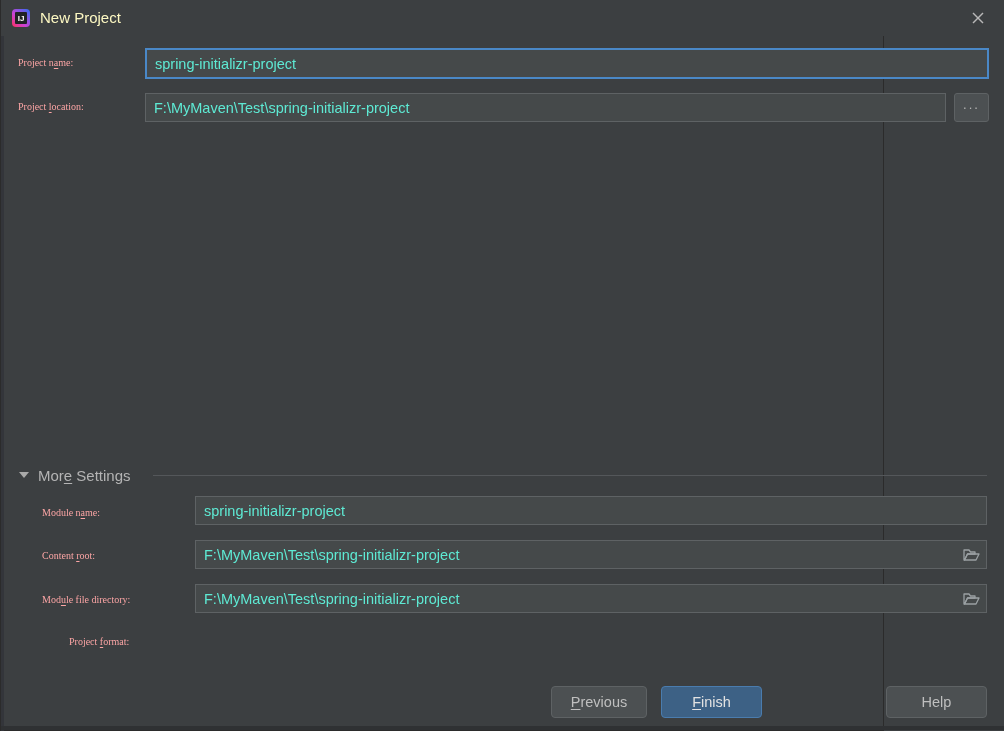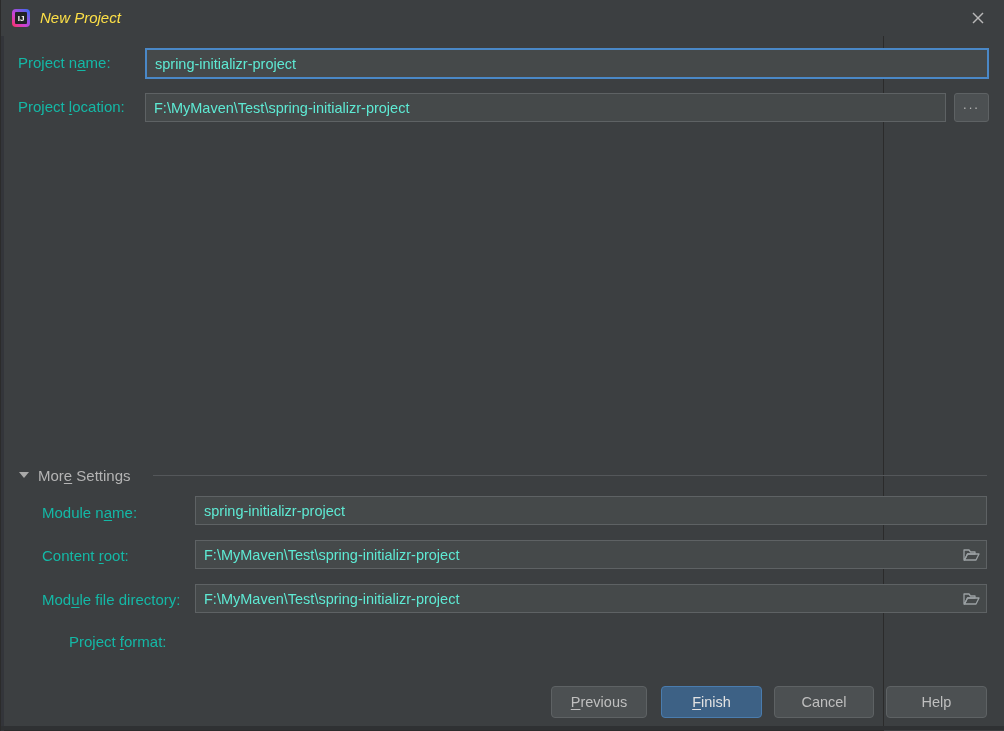--- a/index.html
+++ b/index.html
@@ -31,42 +31,42 @@
   }
   #app-icon {
     position: absolute;
     left: 10px; top: 8px;
     width: 20px; height: 20px;
   }
   #title-text {
     position: absolute;
     left: 39px; top: 8px;
     font-size: 15px;
-    color: #fde047;
+    color: #fef9c3;
     line-height: 20px;
     white-space: nowrap;
-    font-style: italic;
   }
   #close-button {
     position: absolute;
     right: 6px; top: 4px;
     width: 42px; height: 28px;
     cursor: pointer;
     display: flex;
     align-items: center;
     justify-content: center;
   }
 
   
   .row-label {
     position: absolute;
-    font-size: 15px;
-    color: #14b8a6;
+    font-size: 10px;
+    color: #fca5a5;
     white-space: nowrap;
     line-height: 20px;
+    font-family: Liberation Serif, serif;
   }
   .mn { text-decoration: underline; text-underline-offset: 2px; }
 
   .textfield {
     position: absolute;
     background: #45494a;
     border: 1px solid #5e6264;
     color: #5eead4;
     font-size: 14.5px;
     font-family: "Liberation Sans", sans-serif;
@@ -283,23 +283,20 @@
       <span class="mn">P</span>
       <span>revious</span>
     </div>
 
   <div class="dlg-button primary" style="left:660px; top:686px; width:101px;">
       <span></span>
       <span class="mn">F</span>
       <span>inish</span>
     </div>
 
-  <div class="dlg-button" style="left:773px; top:686px; width:100px;">
-      <span>Cancel</span>
-    </div>
 
   <div class="dlg-button" style="left:885px; top:686px; width:101px;justify-content:center;">
       <span>Help</span>
     </div>
 
   <div id="bottom-sliver"></div>
 
 </div>
 
 </body></html>

